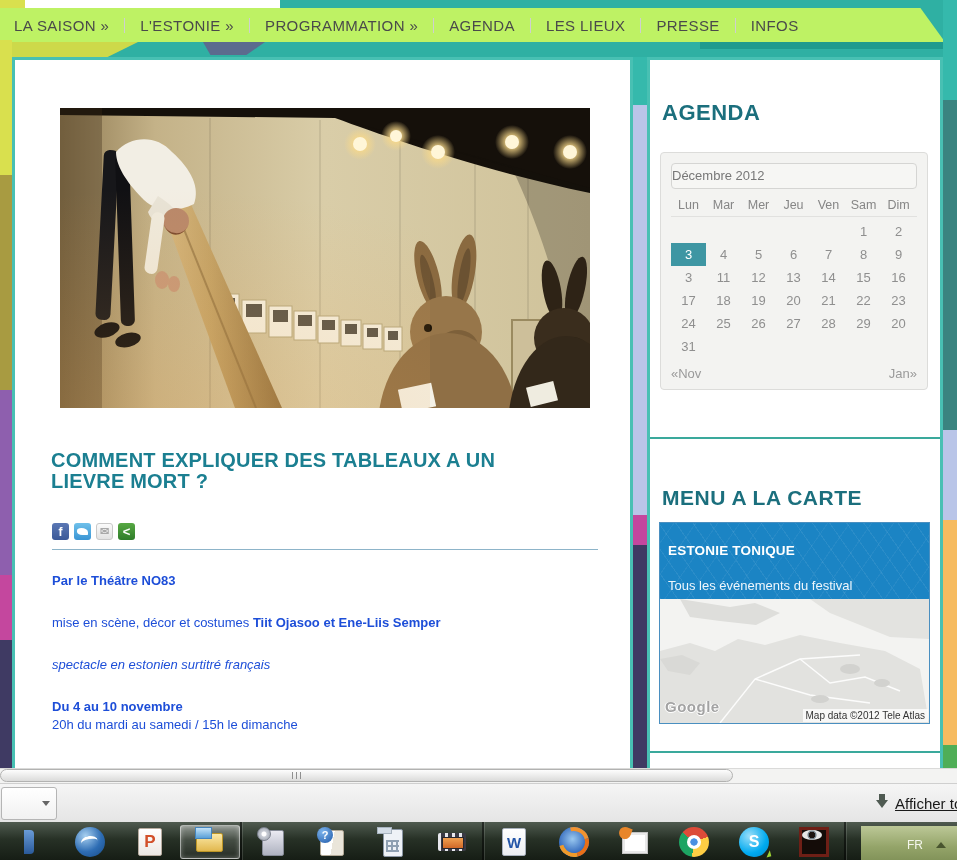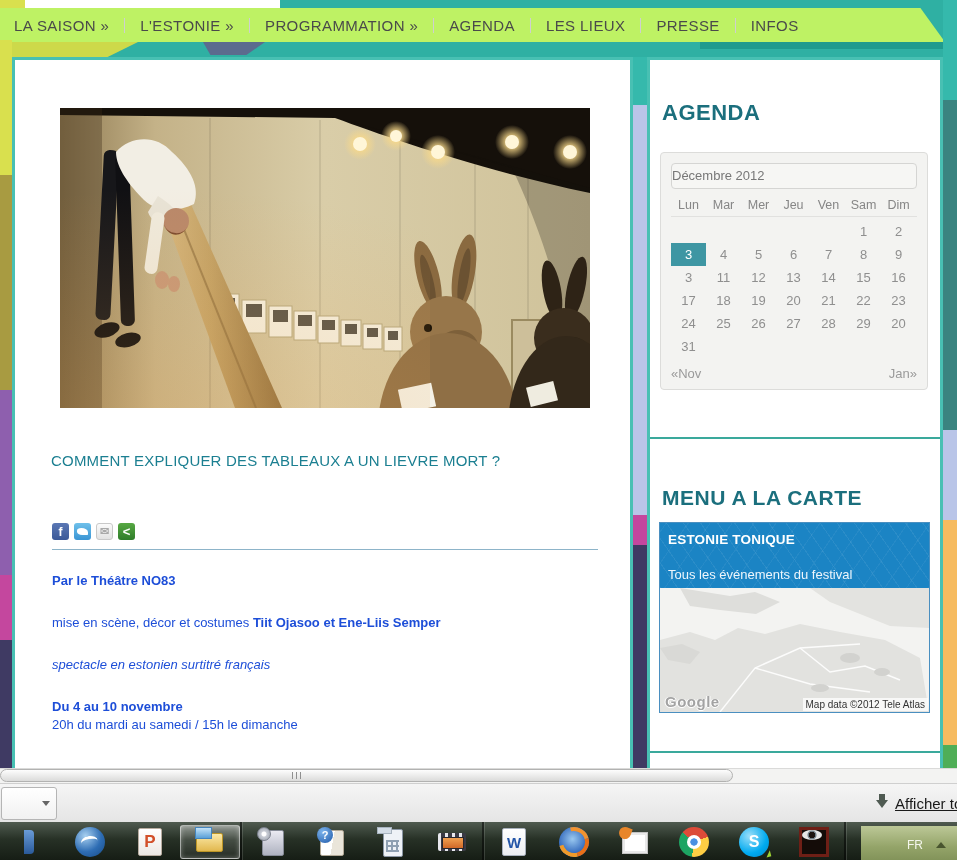--- a/index.html
+++ b/index.html
@@ -26,22 +26,22 @@
     background:linear-gradient(180deg,#d9e04e 0 135px,#a89b41 135px 350px,#8e5fae 350px 535px,#c4479e 535px 600px,#3f3a63 600px 100%)}
   #stripe-mid{position:absolute;top:57px;left:633px;width:14px;height:711px;
     background:linear-gradient(180deg,#35b9ac 0 48px,#b9c5e8 48px 458px,#c4479e 458px 488px,#3f3a63 488px 100%)}
   #stripe-right{position:absolute;top:0;left:943px;width:14px;height:768px;
     background:linear-gradient(180deg,#35b9ac 0 100px,#3a8480 100px 430px,#b9c5e8 430px 520px,#f6bb60 520px 745px,#4fae57 745px 100%)}
 
   
   #main-box{position:absolute;top:57px;left:12px;width:615px;height:711px;background:#fff;
             border:3px solid #48c0b3;border-bottom:none}
   #photo{position:absolute;left:45px;top:48px;width:530px;height:300px;display:block}
-  #article-title{position:absolute;left:36px;top:390px;width:505px;font-size:15px;line-height:21px;
-                 font-weight:normal;color:#1b7f91;letter-spacing:.2px}
+  #article-title{position:absolute;left:36px;top:390px;width:505px;font-size:20px;line-height:21px;
+                 font-weight:bold;color:#1b7f91;letter-spacing:.2px}
   #share-row{position:absolute;left:37px;top:463px;display:flex;gap:5px}
   .share{width:17px;height:17px;border-radius:3px;display:flex;align-items:center;justify-content:center;
          color:#fff;font-weight:bold;font-size:12px;cursor:pointer;position:relative}
   .facebook-icon{background:linear-gradient(#5a77b4,#3b5998)}
   .twitter-icon{background:linear-gradient(#6fc0ea,#3a95d4)}
   .twitter-icon::after{content:"";position:absolute;left:3px;top:5px;width:11px;height:7px;background:#fff;
          border-radius:60% 90% 10% 70%}
   .email-icon{background:linear-gradient(#fbfbfb,#e2e2e2);border:1px solid #c9c9c9;box-sizing:border-box;color:#a9a9a9;font-size:11px}
   .share-more-icon{background:linear-gradient(#57a843,#2f7d2a);font-size:13px}
   #title-rule{position:absolute;left:37px;top:489px;width:546px;height:0;border-top:1px solid #8db4c9}
@@ -63,27 +63,27 @@
              background:#f6f6f4;border:1px solid #d5d5d3;border-radius:4px;margin-bottom:9px;cursor:pointer}
   #cal-daynames{display:flex;border-bottom:1px solid #e1e1df;padding-bottom:4px;margin-bottom:3px}
   .cal-dayname{width:35px;text-align:center;font-size:12.5px;color:#868686}
   .cal-week{display:flex}
   .cal-cell{width:35px;height:23px;line-height:23px;text-align:center;font-size:13px;color:#8f8f8f;cursor:pointer}
   .cal-cell.sel{background:#3e96a3;color:#fff}
   #cal-foot{display:flex;justify-content:space-between;margin-top:8px;font-size:13px;color:#9a9a9a}
   #cal-foot span{cursor:pointer}
 
   #map-card{position:absolute;left:9px;top:462px;width:271px;border:1px solid #4a8fc0;box-sizing:border-box}
-  #map-head{background:#1b84c4;padding:9px 8px 6px 8px;
+  #map-head{background:#1b84c4;padding:20px 8px 6px 8px;
     background-image:repeating-linear-gradient(55deg,rgba(255,255,255,.07) 0 1px,transparent 1px 14px),
                      repeating-linear-gradient(-55deg,rgba(255,255,255,.05) 0 1px,transparent 1px 18px)}
   #map-head .h1{color:#fff;font-weight:bold;font-size:13.5px;letter-spacing:.2px}
   #map-head .h2{color:#eef6fc;font-size:13px;margin-top:20px}
   #map-body{position:relative;width:100%;height:124px;background:#f2f2f0;overflow:hidden}
-  #map-google{position:absolute;left:5px;bottom:2px;font-size:15px;font-weight:bold;color:#a3a3a3;
+  #map-google{position:absolute;left:5px;bottom:8px;font-size:15px;font-weight:bold;color:#a3a3a3;
               text-shadow:0 1px 0 #fff,1px 0 0 #fff,-1px 0 0 #fff;letter-spacing:.5px}
   #map-attrib{position:absolute;right:1px;bottom:1px;font-size:10px;color:#333;background:rgba(255,255,255,.75);padding:1px 3px}
 
   
   #scrollbar{position:absolute;top:768px;left:0;width:957px;height:15px;background:#f3f3f2;
              border-top:1px solid #dadad9;box-sizing:border-box}
   #scroll-thumb{position:absolute;top:769px;left:0;width:733px;height:13px;border-radius:7px;
                 background:linear-gradient(#fdfdfd,#dbdbda);border:1px solid #b2b2b1;box-sizing:border-box}
   #scroll-grip{position:absolute;top:772px;left:292px;display:flex;gap:3px}
   #scroll-grip i{width:1px;height:7px;background:#8f8f8f}

